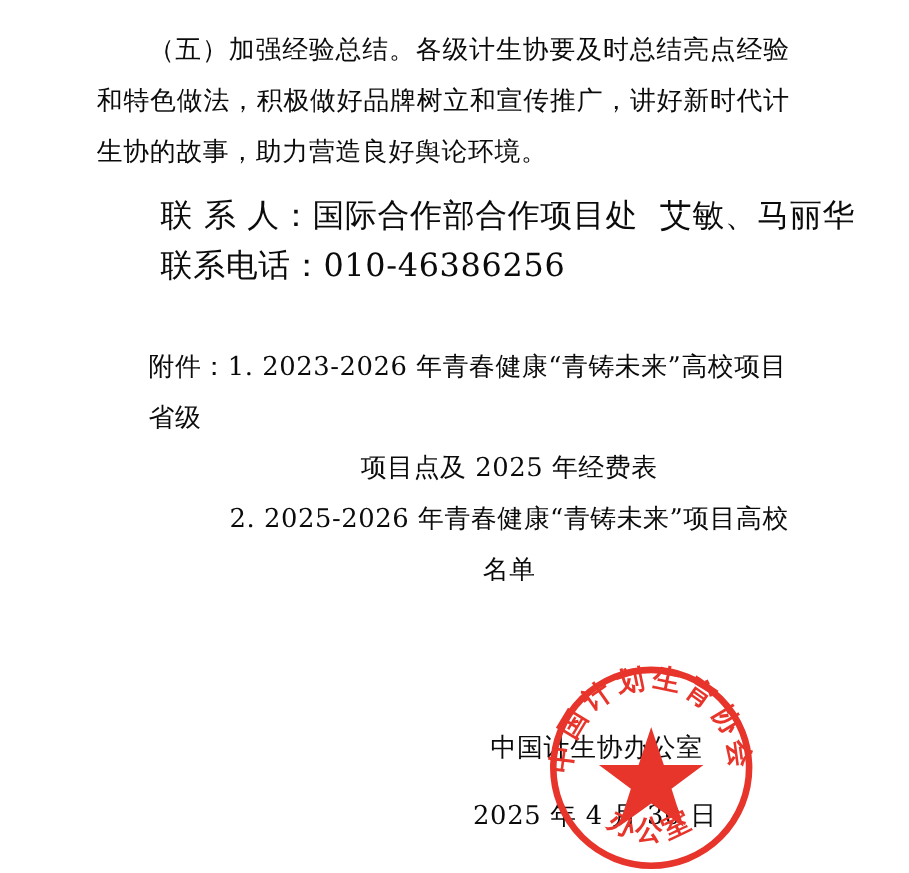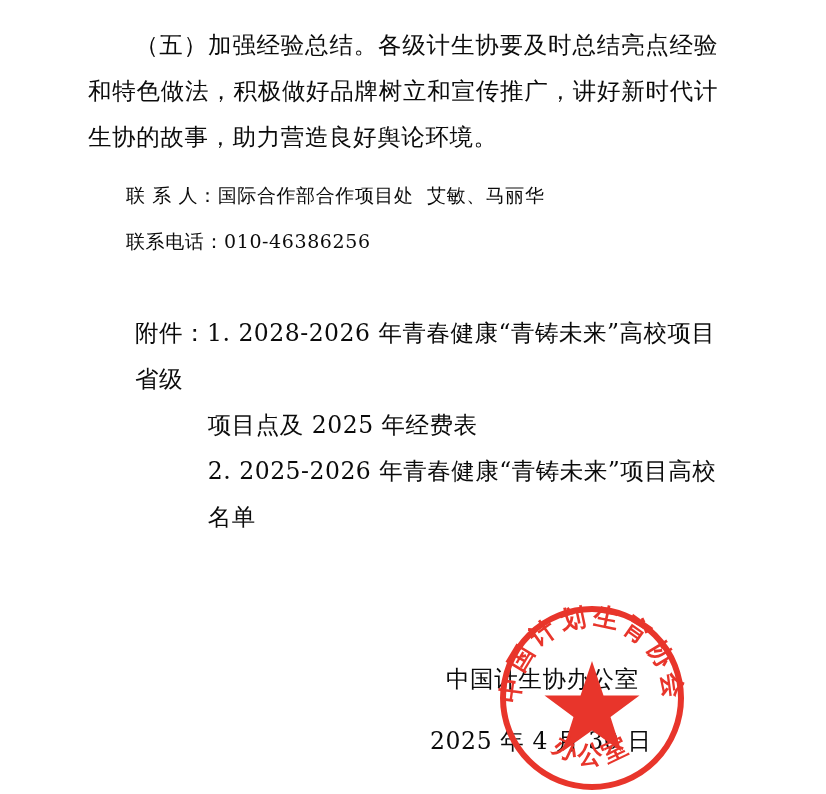--- a/index.html
+++ b/index.html
@@ -34,41 +34,42 @@
   }
   .indent {
     text-indent: 2em;
   }
 
   .block-gap {
     height: 10px;
   }
 
   .contact-line {
-    font-size: 19px;
+    font-size: 29px;
     line-height: 46px;
     letter-spacing: 0.6px;
     margin: 0;
     padding-left: 2em;
     white-space: pre;
   }
 
   .attach-gap {
     height: 46px;
   }
 
   .attach {
     font-size: 23.5px;
     line-height: 46px;
     letter-spacing: 0.5px;
     margin: 0;
     padding-left: 2em;
   }
   .attach-cont {
     padding-left: 5.1em;
+    text-align: center;
   }
 
   .signature {
     position: absolute;
     right: 96px;
     top: 640px;
     width: 300px;
     text-align: left;
     font-size: 23.5px;
     line-height: 46px;
@@ -104,21 +105,21 @@
   <p class="para indent">（五）加强经验总结。各级计生协要及时总结亮点经验和特色做法，积极做好品牌树立和宣传推广，讲好新时代计生协的故事，助力营造良好舆论环境。</p>
 
 
   <div class="block-gap"></div>
 
   <p class="contact-line">联 系 人：国际合作部合作项目处  艾敏、马丽华</p>
   <p class="contact-line">联系电话：010-46386256</p>
 
   <div class="attach-gap"></div>
 
-  <p class="attach">附件：1. 2028-2026 年青春健康“青铸未来”高校项目省级</p>
+  <p class="attach">附件：1. 2023-2026 年青春健康“青铸未来”高校项目省级</p>
   <p class="attach attach-cont">项目点及 2025 年经费表</p>
   <p class="attach attach-cont">2. 2025-2026 年青春健康“青铸未来”项目高校名单</p>
 
   <div class="signature">
     <p class="sig-line">中国计生协办公室</p>
     <p class="sig-date">2025 年 4 月 30 日</p>
   </div>
 
   <div class="seal">
     <svg width="190" height="190" viewBox="0 0 190 190" xmlns="http://www.w3.org/2000/svg">

